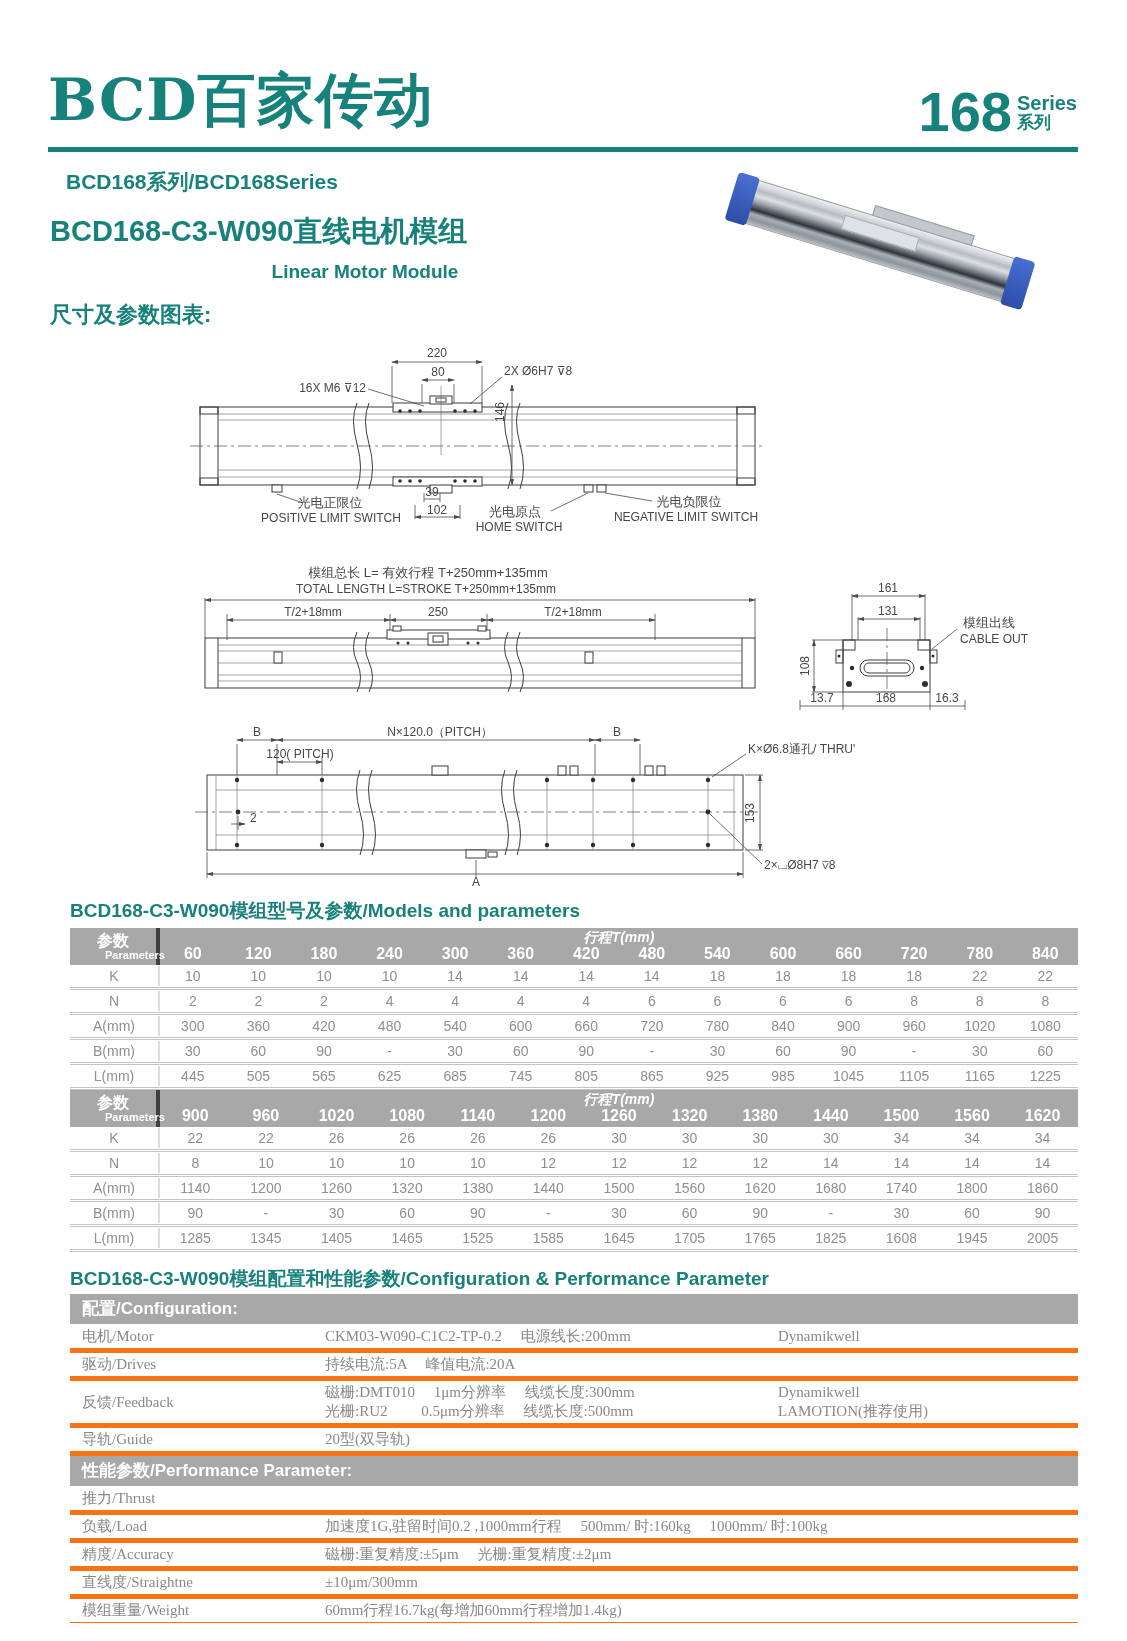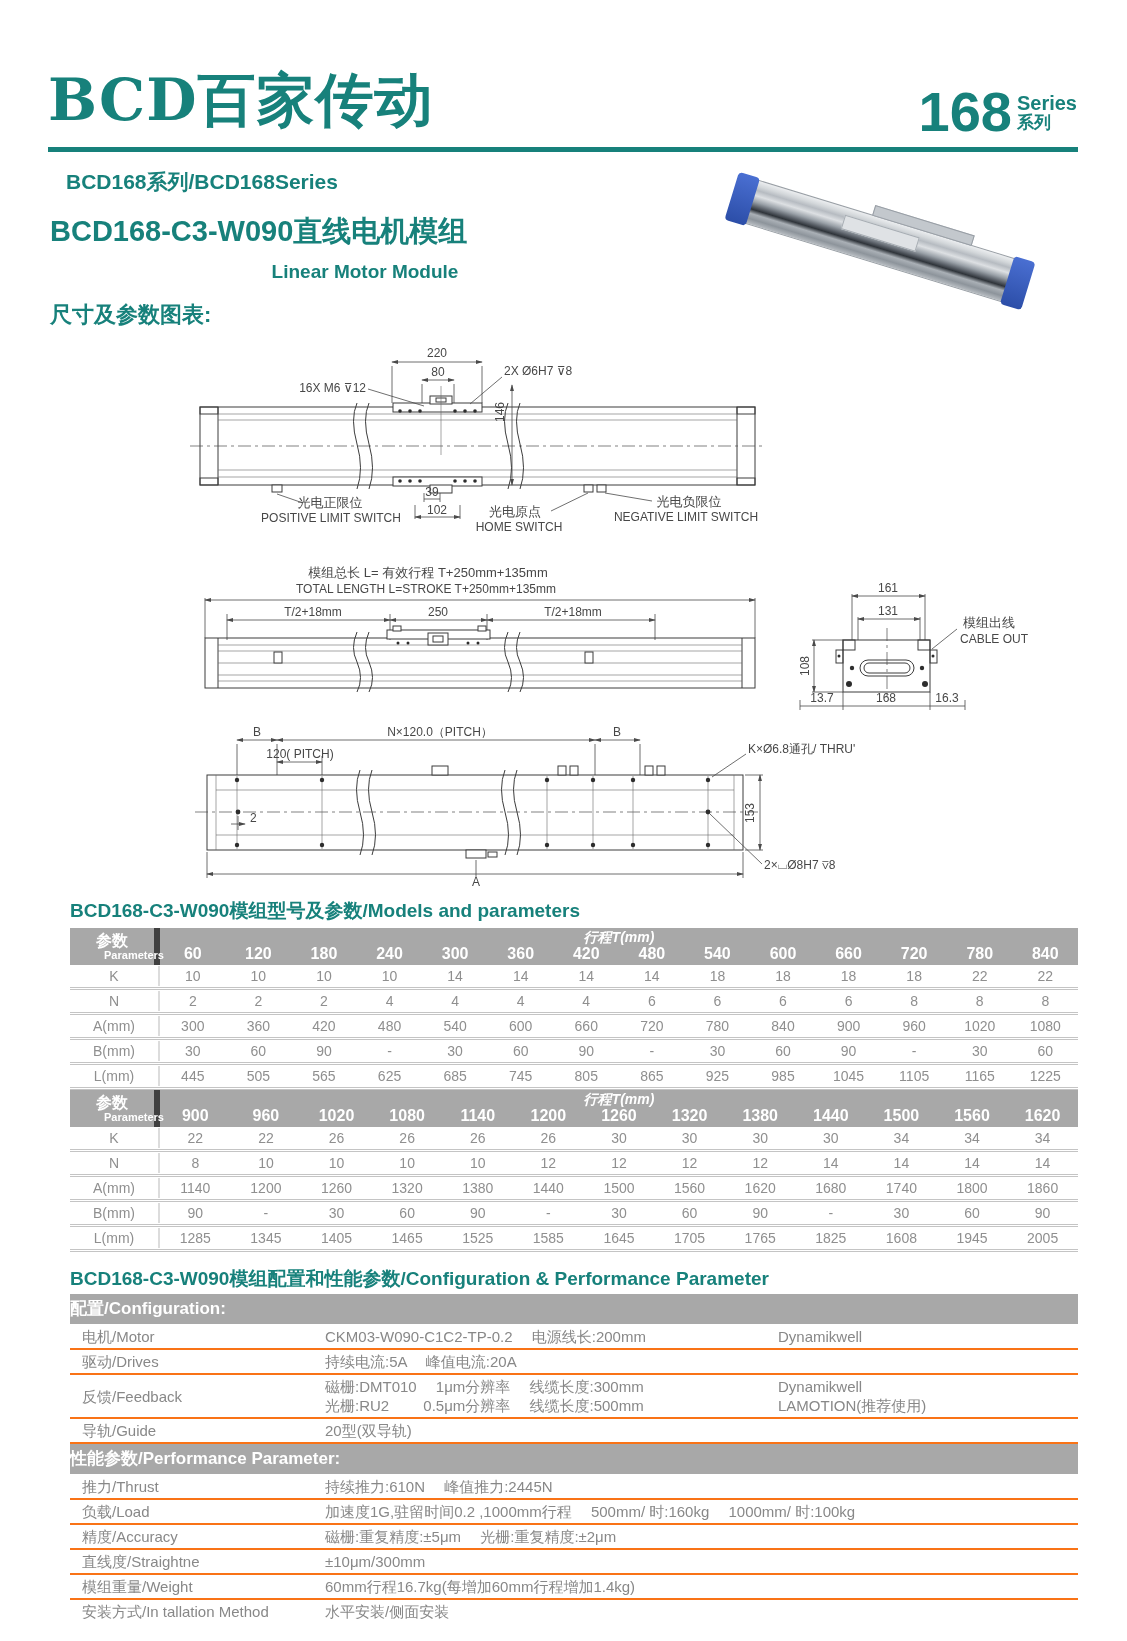--- a/index.html
+++ b/index.html
@@ -41,37 +41,37 @@
   .drawings .dot{fill:#2d2d2d;}
   .drawings text{font-family:"Liberation Sans",sans-serif;font-size:12px;fill:#474747;}
   .drawings text.cjk{font-size:13px;}
   .drawings text.mid{text-anchor:middle;}
   .drawings text.end{text-anchor:end;}
 
   
   .models-title{position:absolute;left:70px;top:898px;font-size:19px;font-weight:bold;color:var(--teal);}
   .models{position:absolute;left:70px;top:928px;width:1008px;}
   .mt-band{display:flex;background:var(--gray-band);color:#fff;}
-  .mt-band-left{width:90px;border-right:6px solid #404040;display:flex;flex-direction:column;align-items:center;justify-content:center;padding:2px 0 3px;}
+  .mt-band-left{width:90px;border-right:4px solid #404040;display:flex;flex-direction:column;align-items:center;justify-content:center;padding:2px 0 3px;}
   .mt-param-cn{font-size:16px;font-weight:bold;line-height:17px;}
   .mt-param-en{font-size:11px;font-weight:bold;line-height:12px;padding-left:44px;}
   .mt-band-right{flex:1;display:flex;flex-direction:column;}
   .mt-stroke{text-align:center;font-size:14px;font-weight:bold;line-height:15px;padding-top:2px;font-style:italic;}
   .mt-cols{display:flex;}
   .mt-cols .c{flex:1;text-align:center;font-size:16px;font-weight:bold;line-height:18px;padding-bottom:2px;}
   .mt-row{display:flex;align-items:center;height:25px;border-bottom:3px double #c4c4c4;}
   .mt-row-label{width:90px;text-align:center;color:var(--txt-gray);font-size:14px;border-right:2px solid #dcdcdc;line-height:20px;}
   .mt-vals{flex:1;display:flex;}
   .mt-vals .c{flex:1;text-align:center;color:var(--txt-gray);font-size:14px;}
 
   
   .config-title{position:absolute;left:70px;top:1266px;font-size:19px;font-weight:bold;color:var(--teal);}
   .config{position:absolute;left:70px;top:1294px;width:1008px;}
-  .cfg-bar{height:30px;line-height:30px;background:var(--gray-band);color:#fff;font-size:17px;font-weight:bold;padding-left:0;margin-bottom:1px;}
-  .cfg-row{display:flex;align-items:center;border-bottom:2px solid #f97316;padding:2px 0;min-height:25px;color:#888;font-size:15px;line-height:19px;}
+  .cfg-bar{height:30px;line-height:30px;background:var(--gray-band);color:#fff;font-size:17px;font-weight:bold;padding-left:12px;margin-bottom:1px;}
+  .cfg-row{display:flex;align-items:center;border-bottom:5px solid #f97316;padding:2px 0;min-height:25px;color:#888;font-size:15px;line-height:19px;font-family:Liberation Serif, serif;}
   .cfg-label{width:255px;padding-left:12px;flex-shrink:0;}
   .cfg-content{flex:1;white-space:pre-line;}
   .cfg-right{width:300px;white-space:pre-line;flex-shrink:0;}
 </style>
 </head>
 <body>
 
 <div class="page">
 
   <div class="logo">BCD百家传动</div>
@@ -588,21 +588,20 @@
         <div class="cfg-right">Dynamikwell
 LAMOTION(推荐使用)</div>
       </div>
       <div class="cfg-row">
         <div class="cfg-label">导轨/Guide</div>
         <div class="cfg-content">20型(双导轨)</div>
       </div>
       <div class="cfg-bar">性能参数/Performance Parameter:</div>
       <div class="cfg-row">
         <div class="cfg-label">推力/Thrust</div>
-        <div class="cfg-content">持续推力:610N　 峰值推力:2445N</div>
       </div>
       <div class="cfg-row">
         <div class="cfg-label">负载/Load</div>
         <div class="cfg-content">加速度1G,驻留时间0.2 ,1000mm行程　 500mm/ 时:160kg　 1000mm/ 时:100kg</div>
       </div>
       <div class="cfg-row">
         <div class="cfg-label">精度/Accuracy</div>
         <div class="cfg-content">磁栅:重复精度:±5μm　 光栅:重复精度:±2μm</div>
       </div>
       <div class="cfg-row">

